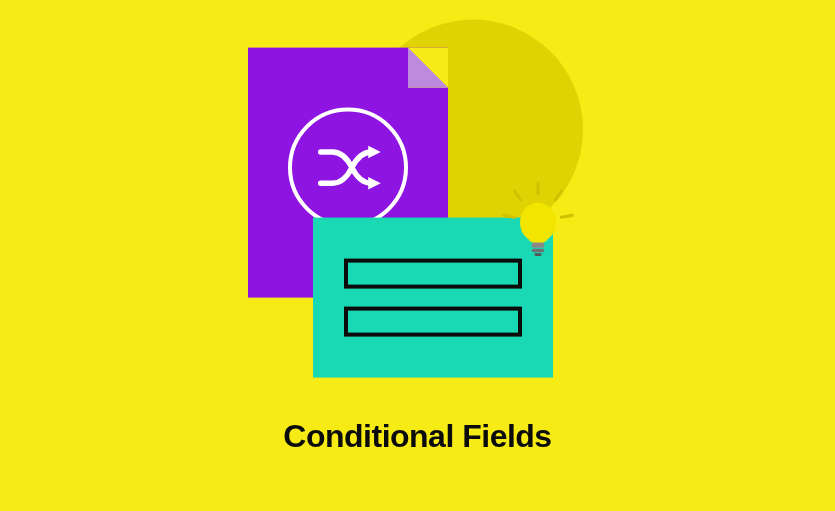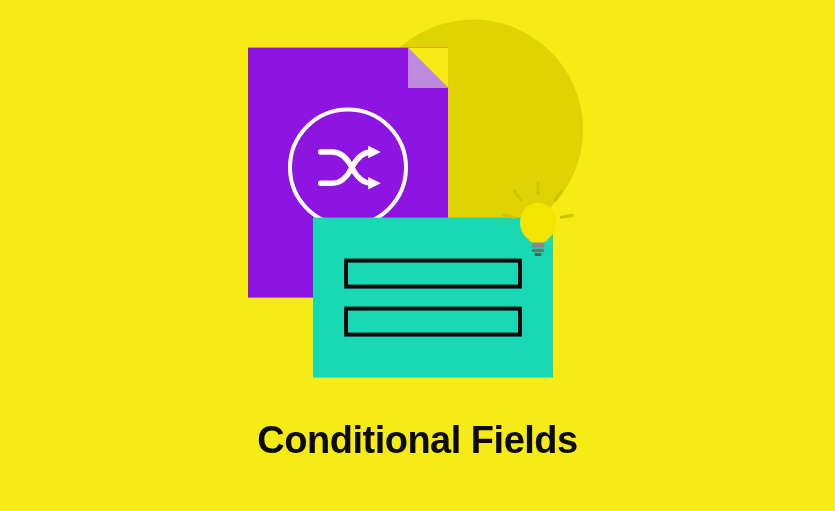--- a/index.html
+++ b/index.html
@@ -95,22 +95,22 @@
     }
     .bulb-rays line {
       stroke: #cfc300;
       stroke-width: 3.5;
       stroke-linecap: round;
     }
     .title {
       position: absolute;
       left: 50%;
       transform: translateX(-50%);
-      bottom: 49px;
-      font-size: 38px;
+      bottom: 56px;
+      font-size: 32px;
       font-weight: 900;
       color: #0b0b0b;
       letter-spacing: -0.5px;
       white-space: nowrap;
     }
   </style>
 </head>
 <body>
 
 <div class="container">

